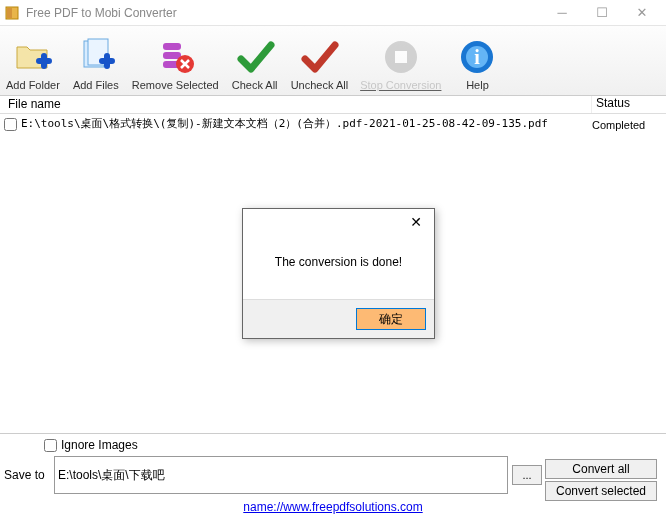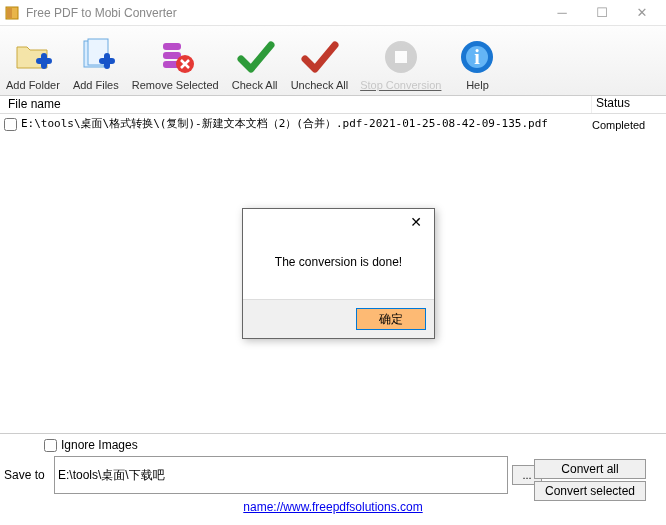--- a/index.html
+++ b/index.html
@@ -28,21 +28,21 @@
 .file-name { flex: 1; }
 .file-status { width: 70px; font-family: "Segoe UI", sans-serif; }
 
 .bottom { padding: 4px; display: flex; flex-direction: column; gap: 4px; }
 .bottom-row { display: flex; align-items: center; gap: 4px; }
 .ignore-box { display: flex; align-items: center; gap: 4px; margin-left: 40px; }
 .saveto-label { width: 46px; }
 .saveto-input { flex: 1; border: 1px solid #999; padding: 18px 3px; font-size: 12px; height: 18px; }
 .browse-btn { width: 30px; height: 20px; border: 1px solid #999; background: #f0f0f0; cursor: pointer; font-size: 11px; }
 .action-btn { width: 112px; height: 20px; border: 1px solid #999; background: #f0f0f0; cursor: pointer; font-size: 12px; }
-.right-stack { display: flex; flex-direction: column; gap: 2px; position: absolute; right: 20px; bottom: 24px; }
+.right-stack { display: flex; flex-direction: column; gap: 2px; position: absolute; right: 9px; bottom: 24px; }
 
 .footer-link { text-align: center; padding: 2px; }
 .footer-link a { color: #0000ee; text-decoration: underline; font-size: 12px; }
 
 .dialog-overlay { position: absolute; left: 242px; top: 208px; }
 .dialog { width: 193px; background: #fff; border: 1px solid #666; box-shadow: 2px 2px 8px rgba(0,0,0,.25); }
 .dialog-title { height: 26px; display: flex; justify-content: flex-end; align-items: center; padding: 0 6px; }
 .dialog-close { cursor: pointer; font-size: 14px; padding: 0 6px; }
 .dialog-body { padding: 20px 10px 30px; text-align: center; font-size: 12px; }
 .dialog-footer { background: #f0f0f0; padding: 8px; display: flex; justify-content: flex-end; border-top: 1px solid #ddd; }

